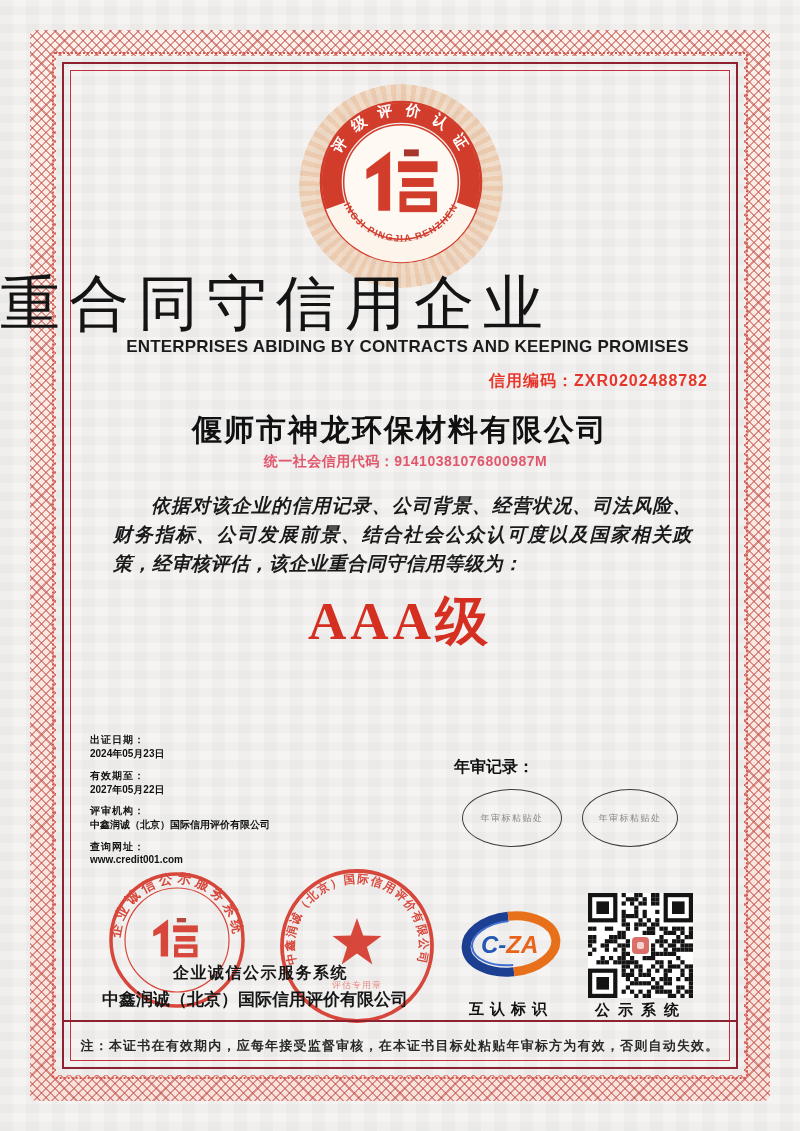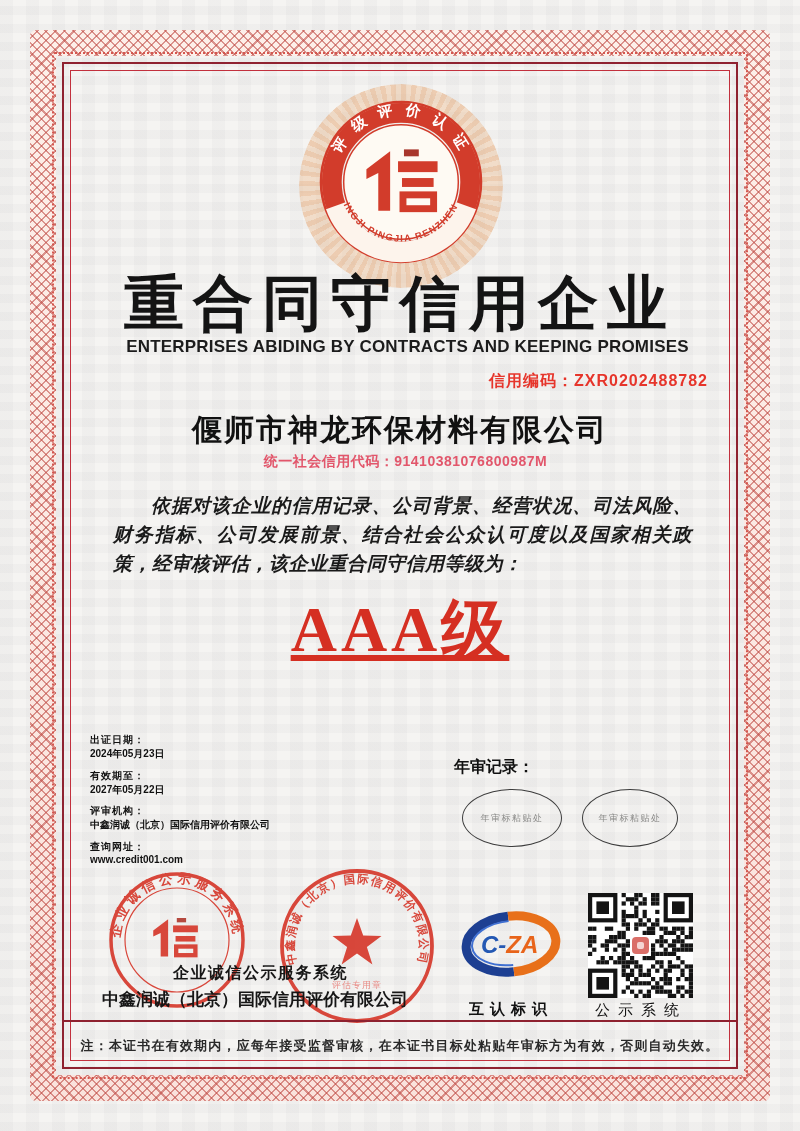--- a/index.html
+++ b/index.html
@@ -40,23 +40,23 @@
   .rosette{
     left:299px;top:84px;width:204px;height:204px;border-radius:50%;
     background:
       repeating-conic-gradient(rgba(226,164,118,0.28) 0 3deg, transparent 3deg 6deg),
       radial-gradient(circle, transparent 52%, rgba(236,186,140,0.4) 53% 73%, transparent 74%);
     -webkit-mask:radial-gradient(circle, transparent 50%, #000 51%);
     mask:radial-gradient(circle, transparent 50%, #000 51%);
   }
   .seal-top{left:317px;top:98px;width:168px;height:168px;}
   .title{
-    left:0;right:0;top:264px;text-align:center;
+    left:0;right:0;top:264px;
     font-family:"Liberation Serif", serif;
-    font-size:60px;font-weight:700;color:#141414;letter-spacing:9px;white-space:nowrap;
+    font-size:60px;font-weight:400;color:#141414;letter-spacing:9px;white-space:nowrap;
   }
   .subtitle{
     left:0;right:0;top:337px;text-align:center;
     font-size:17px;font-weight:700;color:#1c1c1c;letter-spacing:0.2px;white-space:nowrap;padding-left:15px;
   }
   .credit-code{
     right:92px;top:371px;font-size:16px;font-weight:700;color:#e6352b;letter-spacing:1px;
   }
   .company{
     left:0;right:0;top:410px;text-align:center;
@@ -69,21 +69,21 @@
   }
   .paragraph{
     left:113px;right:108px;top:492px;
     font-family:"Liberation Serif", serif;
     font-size:19px;font-weight:700;color:#1a1a1a;line-height:1.52;
     text-indent:2em;text-align:justify;letter-spacing:0.5px;font-style:italic;
   }
   .grade{
     left:0;right:0;top:586px;text-align:center;
     font-family:"Liberation Serif", serif;
-    font-size:64px;font-weight:900;color:#d52f22;letter-spacing:4px;text-decoration:underline;
+    font-size:53px;font-weight:900;color:#d52f22;letter-spacing:4px;
   }
   .info-block{left:90px;top:733px;}
   .info-row{display:flex;margin-bottom:7.5px;font-size:10px;font-weight:700;color:#111;flex-direction:column;}
   .info-row .lbl{letter-spacing:1px;}
   .annual-label{left:454px;top:757px;font-size:16px;font-weight:700;color:#111;}
   .oval{
     border:1.5px solid #3d3d3d;border-radius:50%;
     display:flex;align-items:center;justify-content:center;
     color:#8a8a88;font-size:9px;letter-spacing:1.5px;
   }
@@ -98,21 +98,21 @@
   .org-line2{
     left:95px;top:988px;width:320px;text-align:center;
     font-size:17px;font-weight:800;color:#161616;white-space:nowrap;
   }
   .cza{left:458px;top:908px;width:106px;height:72px;}
   .mutual-label{left:461px;top:1000px;width:100px;text-align:center;
     font-size:15px;font-weight:800;color:#111;letter-spacing:6px;white-space:nowrap;}
   .qr{left:588px;top:893px;width:105px;height:105px;background:#fff;}
   .qr svg{display:block;width:105px;height:105px;}
   .qr-label{left:580px;top:1001px;width:122px;text-align:center;
-    font-size:15px;font-weight:400;color:#111;letter-spacing:8px;white-space:nowrap;}
+    font-size:15px;font-weight:700;color:#111;letter-spacing:8px;white-space:nowrap;}
   .note{
     font-size:13px;font-weight:700;color:#2a2a2a;letter-spacing:1.2px;white-space:nowrap;
   }
 </style>
 </head>
 <body>
 
 <div class="page">
 
   <div class="band"></div>

